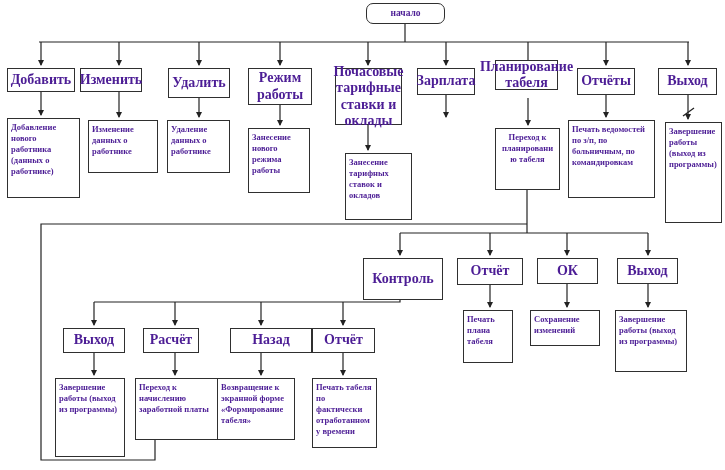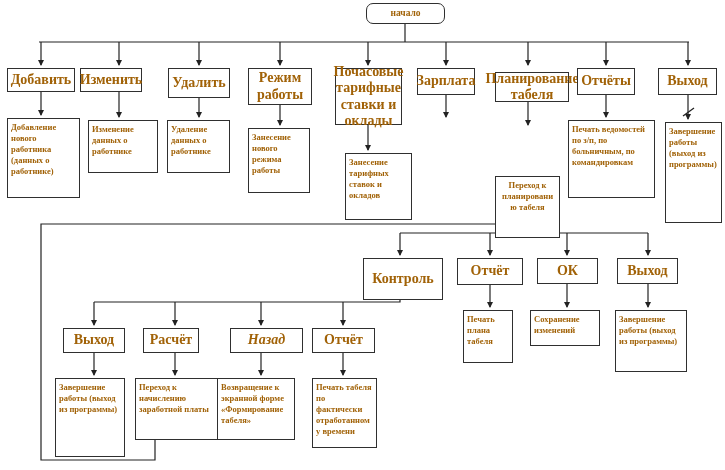--- a/index.html
+++ b/index.html
@@ -1,21 +1,21 @@
 <!DOCTYPE html>
 <html><head>
 <meta charset="utf-8">
 <style>
   html,body{margin:0;padding:0;background:#ffffff;}
   #canvas{
     position:relative;
     width:725px;height:470px;
     background:#ffffff;
     font-family:"Liberation Serif","DejaVu Serif",serif;
-    color:#a16207;
+    color:#4c1d95;
     overflow:hidden;
   }
   #wires{position:absolute;left:0;top:0;width:725px;height:470px;}
   .node{
     position:absolute;
     box-sizing:border-box;
     border:1px solid #2f2f2f;
     background:#ffffff;
     font-weight:bold;
     overflow-wrap:break-word;
@@ -24,21 +24,21 @@
     display:flex;align-items:center;justify-content:center;
     text-align:center;
     font-size:14px;line-height:1.15;
     padding:1px 2px;
   }
   .desc{
     font-size:8.5px;line-height:1.3;
     padding:3px 3px;
     text-align:left;
   }
-  .desc.center-text{text-align:center;margin-top:48px;}
+  .desc.center-text{text-align:center;}
   .rounded{border-radius:7px;border-width:1.5px;}
 </style>
 </head>
 <body>
 
 <div id="canvas">
 
   <svg id="wires" viewBox="0 0 725 470" xmlns="http://www.w3.org/2000/svg">
     <defs>
       <marker id="arr" markerWidth="7" markerHeight="7" refX="5" refY="3" orient="auto" markerUnits="userSpaceOnUse">
@@ -98,21 +98,21 @@
   </svg>
 
   <div class="node btn rounded" style="left:366px;top:3px;width:79px;height:21px;font-size:9.5px;">начало</div>
 
   <div class="node btn" style="left:7px;top:68px;width:68px;height:24px;">Добавить</div>
   <div class="node btn" style="left:80px;top:68px;width:62px;height:24px;">Изменить</div>
   <div class="node btn" style="left:168px;top:68px;width:62px;height:30px;">Удалить</div>
   <div class="node btn" style="left:248px;top:68px;width:64px;height:37px;">Режим работы</div>
   <div class="node btn" style="left:335px;top:68px;width:67px;height:57px;">Почасовые тарифные ставки и оклады</div>
   <div class="node btn" style="left:417px;top:68px;width:58px;height:27px;">Зарплата</div>
-  <div class="node btn" style="left:495px;top:72px;width:74px;height:30px;">Планирование табеля</div>
+  <div class="node btn" style="left:495px;top:60px;width:63px;height:30px;">Планирование табеля</div>
   <div class="node btn" style="left:577px;top:68px;width:58px;height:27px;">Отчёты</div>
   <div class="node btn" style="left:658px;top:68px;width:59px;height:27px;">Выход</div>
 
   <div class="node desc" style="left:7px;top:118px;width:73px;height:80px;">Добавление нового работника (данных о работнике)</div>
   <div class="node desc" style="left:88px;top:120px;width:70px;height:53px;">Изменение данных о работнике</div>
   <div class="node desc" style="left:167px;top:120px;width:63px;height:53px;">Удаление данных о работнике</div>
   <div class="node desc" style="left:248px;top:128px;width:62px;height:65px;">Занесение нового режима работы</div>
   <div class="node desc" style="left:335px;top:153px;width:67px;height:67px;margin-left:10px;">Занесение тарифных ставок и окладов</div>
   <div class="node desc center-text" style="left:495px;top:128px;width:65px;height:62px;">Переход к планированию табеля</div>
   <div class="node desc" style="left:568px;top:120px;width:87px;height:78px;">Печать ведомостей по з/п, по больничным, по командировкам</div>
@@ -122,21 +122,21 @@
   <div class="node btn" style="left:457px;top:258px;width:66px;height:27px;">Отчёт</div>
   <div class="node btn" style="left:537px;top:258px;width:61px;height:26px;">ОК</div>
   <div class="node btn" style="left:617px;top:258px;width:61px;height:26px;">Выход</div>
 
   <div class="node desc" style="left:463px;top:310px;width:50px;height:53px;">Печать плана табеля</div>
   <div class="node desc" style="left:530px;top:310px;width:70px;height:36px;">Сохранение изменений</div>
   <div class="node desc" style="left:615px;top:310px;width:72px;height:62px;">Завершение работы (выход из программы)</div>
 
   <div class="node btn" style="left:63px;top:328px;width:62px;height:25px;">Выход</div>
   <div class="node btn" style="left:143px;top:328px;width:56px;height:25px;">Расчёт</div>
-  <div class="node btn" style="left:230px;top:328px;width:73px;height:25px;font-style:italic;">Назад</div>
+  <div class="node btn" style="left:230px;top:328px;width:82px;height:25px;">Назад</div>
   <div class="node btn" style="left:312px;top:328px;width:63px;height:25px;">Отчёт</div>
 
   <div class="node desc" style="left:55px;top:378px;width:70px;height:79px;">Завершение работы (выход из программы)</div>
   <div class="node desc" style="left:135px;top:378px;width:84px;height:62px;">Переход к начислению заработной платы</div>
   <div class="node desc" style="left:217px;top:378px;width:78px;height:62px;">Возвращение к экранной форме «Формирование табеля»</div>
   <div class="node desc" style="left:312px;top:378px;width:65px;height:70px;">Печать табеля по фактически отработанному времени</div>
 
 </div>
 
 </body></html>

